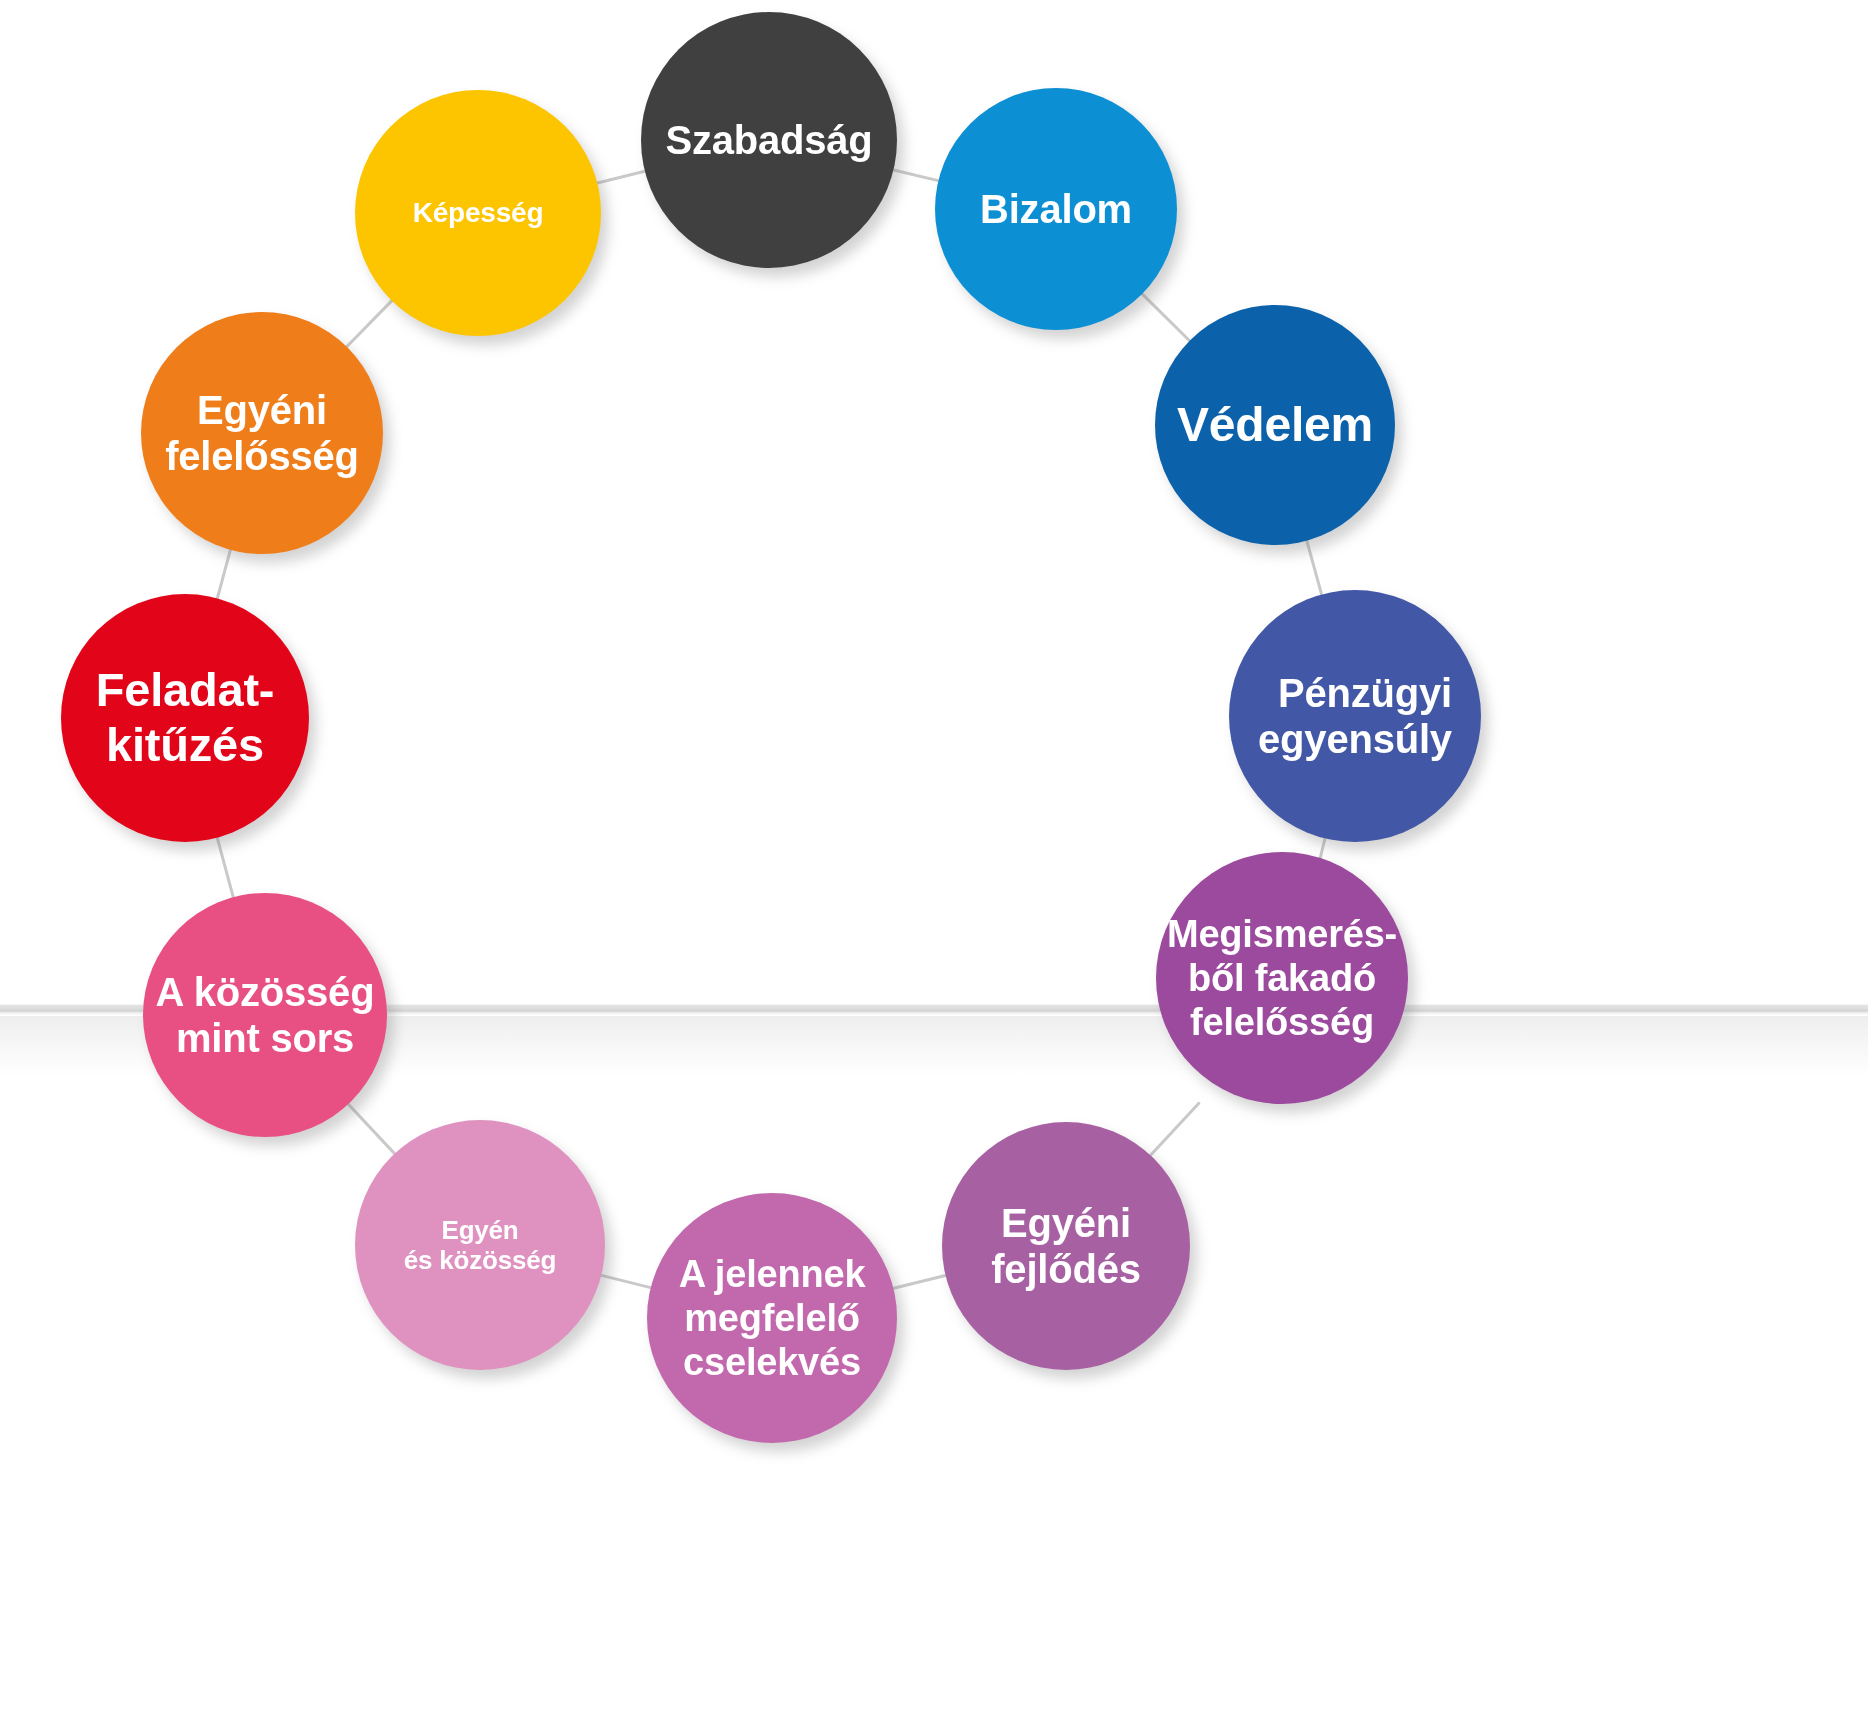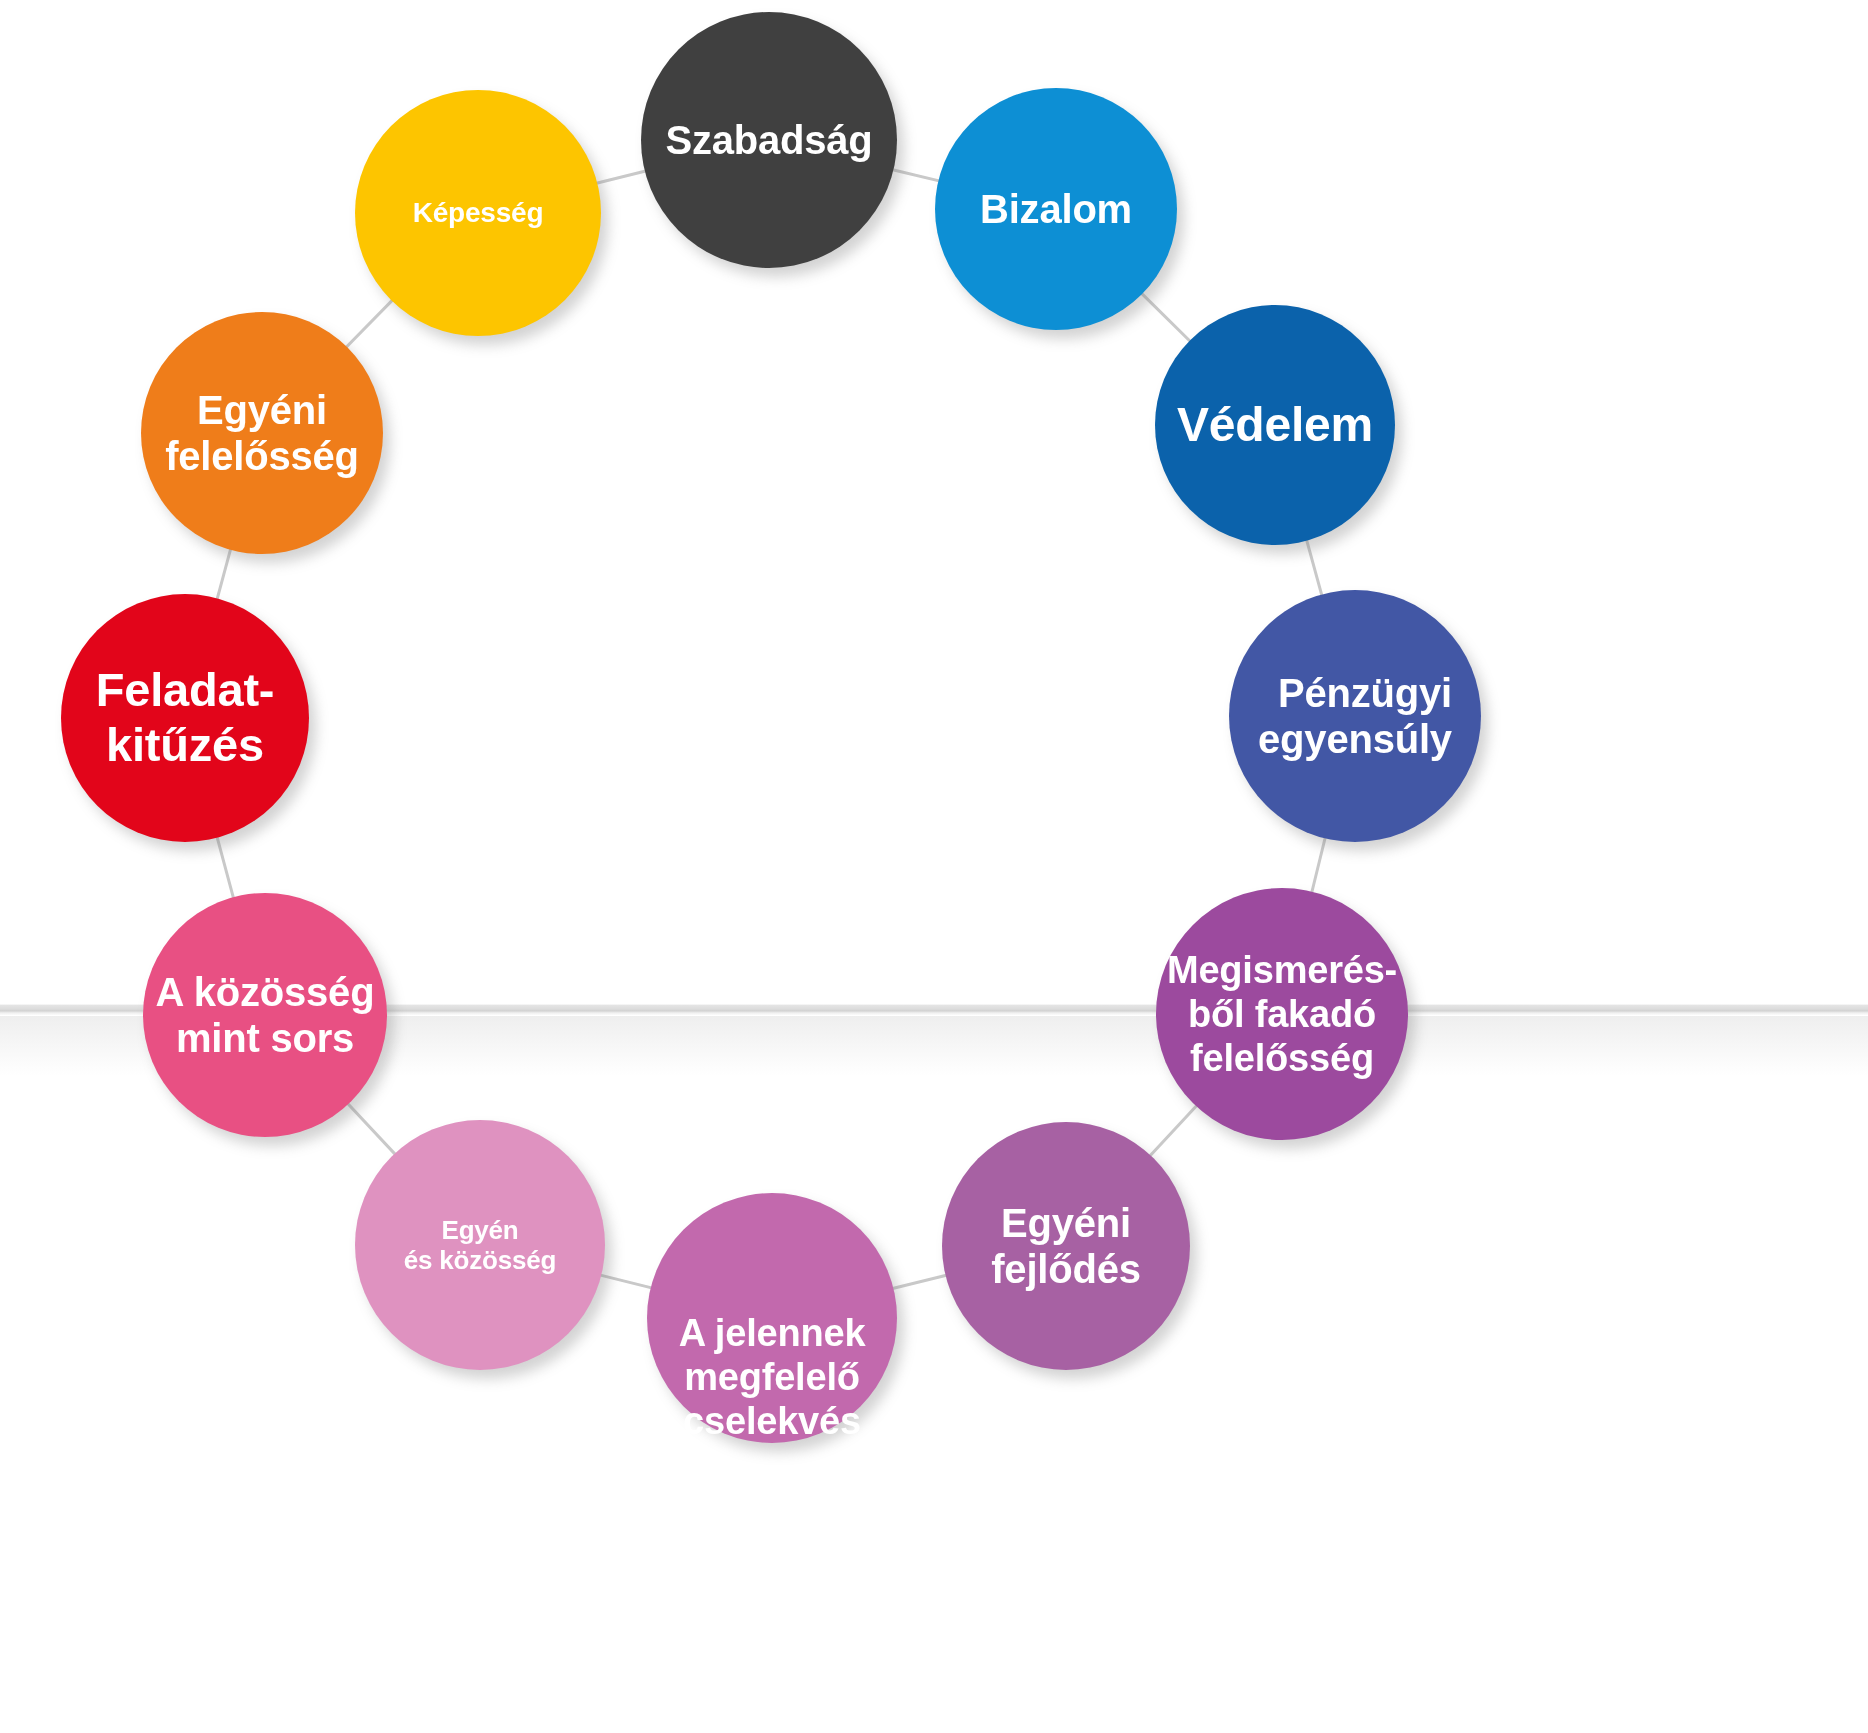--- a/index.html
+++ b/index.html
@@ -94,30 +94,30 @@
       <div class="node" style="left: 935px; top: 88px; width: 242px; height: 242px; background: rgb(13, 143, 212); font-size: 40px;">
         <span class="label">Bizalom</span>
       </div>
       <div class="node" style="left: 1155px; top: 305px; width: 240px; height: 240px; background: rgb(11, 98, 171); font-size: 48px;">
         <span class="label">Védelem</span>
       </div>
       <div class="node" style="left: 1229px; top: 590px; width: 252px; height: 252px; background: rgb(66, 87, 165); font-size: 40px; text-align: right;">
         <span class="label">Pénzügyi
 egyensúly</span>
       </div>
-      <div class="node" style="left: 1156px; top: 888px; width: 252px; height: 252px; background: rgb(156, 74, 158); font-size: 38px;">
+      <div class="node" style="left: 1156px; top: 852px; width: 252px; height: 252px; background: rgb(156, 74, 158); font-size: 38px;">
         <span class="label">Megismerés-
 ből fakadó
 felelősség</span>
       </div>
       <div class="node" style="left: 942px; top: 1122px; width: 248px; height: 248px; background: rgb(167, 97, 163); font-size: 40px;">
         <span class="label">Egyéni
 fejlődés</span>
       </div>
-      <div class="node" style="left: 647px; top: 1193px; width: 250px; height: 250px; background: rgb(194, 105, 173); font-size: 38px; align-items: flex-end;">
+      <div class="node" style="left: 647px; top: 1193px; width: 250px; height: 250px; background: rgb(194, 105, 173); font-size: 38px;">
         <span class="label">A jelennek
 megfelelő
 cselekvés</span>
       </div>
       <div class="node" style="left: 355px; top: 1120px; width: 250px; height: 250px; background: rgb(223, 146, 192); font-size: 26px;">
         <span class="label">Egyén
 és közösség</span>
       </div>
       <div class="node" style="left: 143px; top: 893px; width: 244px; height: 244px; background: rgb(232, 80, 131); font-size: 40px;">
         <span class="label">A közösség

